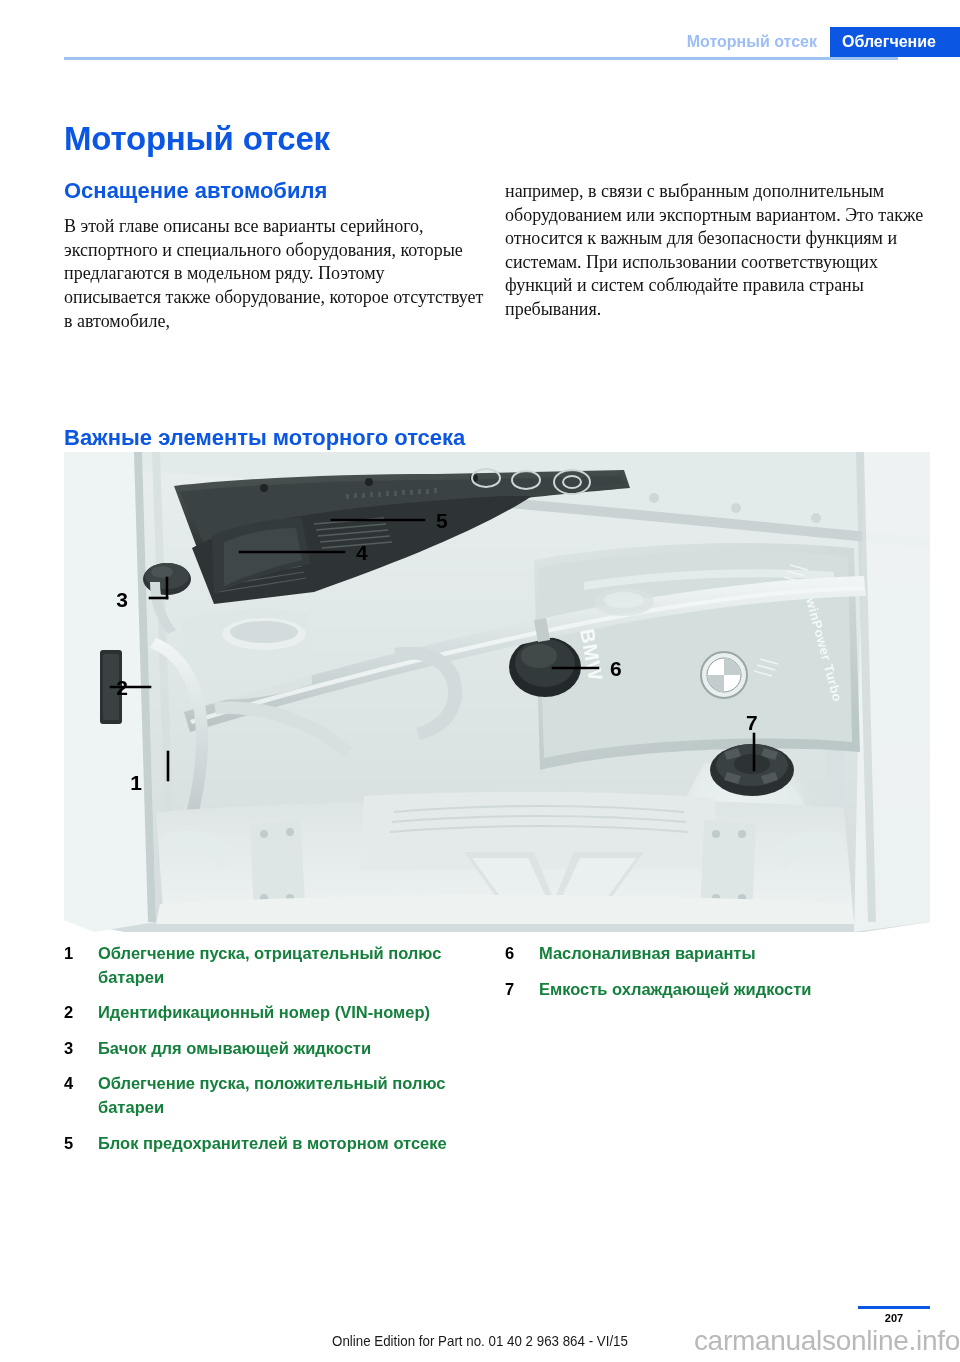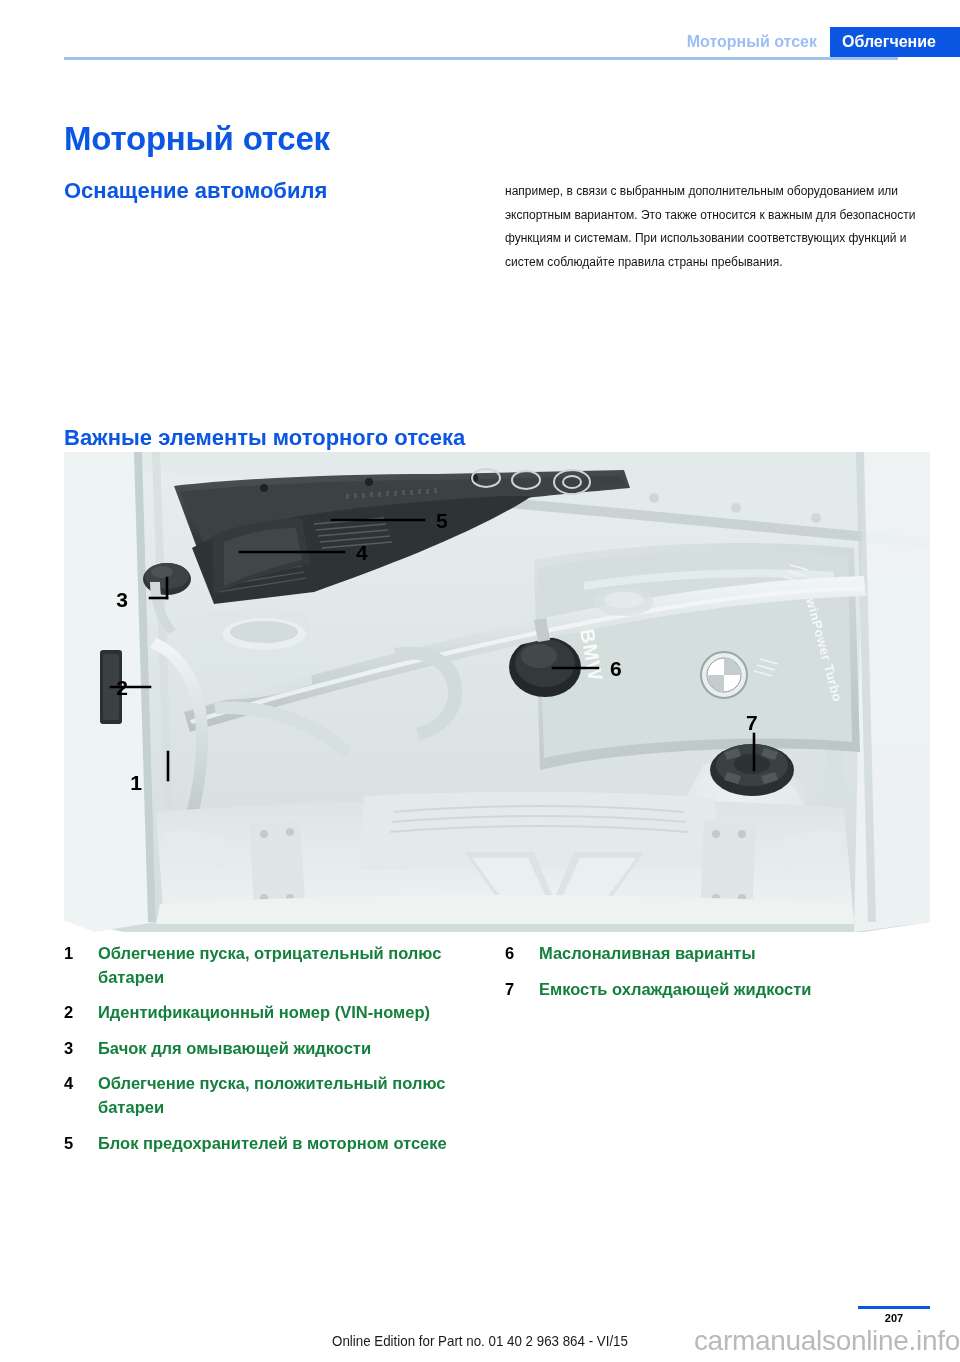--- a/index.html
+++ b/index.html
@@ -90,24 +90,25 @@
   .col-right { width: 420px; }
 
   .section-head {
     font-size: 22px;
     font-weight: bold;
     color: #0b57e3;
     margin: 0 0 12px 0;
     line-height: 1.15;
   }
   .body-text {
-    font-size: 12px;
+    font-size: 18px;
     line-height: 23.6px;
     color: #141414;
     margin: 0;
+    font-family: Liberation Serif, serif;
   }
   .col-right .body-text { margin-top: 2px; }
 
   .section-head-wide {
     position: absolute;
     left: 0;
     top: 407px;
     font-size: 22px;
     font-weight: bold;
     color: #0b57e3;
@@ -216,20 +217,21 @@
   <div class="header-rule"></div>
 </div>
 
 <div class="content">
 
   <h1 class="chapter-title">Моторный отсек</h1>
 
   <div class="columns">
     <div class="col-left">
       <h2 class="section-head">Оснащение автомобиля</h2>
+      <p class="body-text">В этой главе описаны все варианты серийного, экспортного и специального оборудования, которые предлагаются в модельном ряду. Поэтому описывается также оборудование, которое отсутствует в автомобиле,</p>
     </div>
     <div class="col-right">
       <p class="body-text">например, в связи с выбранным дополнительным оборудованием или экспортным вариантом. Это также относится к важным для безопасности функциям и системам. При использовании соответствующих функций и систем соблюдайте правила страны пребывания.</p>
     </div>
   </div>
 
   <h2 class="section-head-wide">Важные элементы моторного отсека</h2>
 </div>
 
 <div class="figure">

